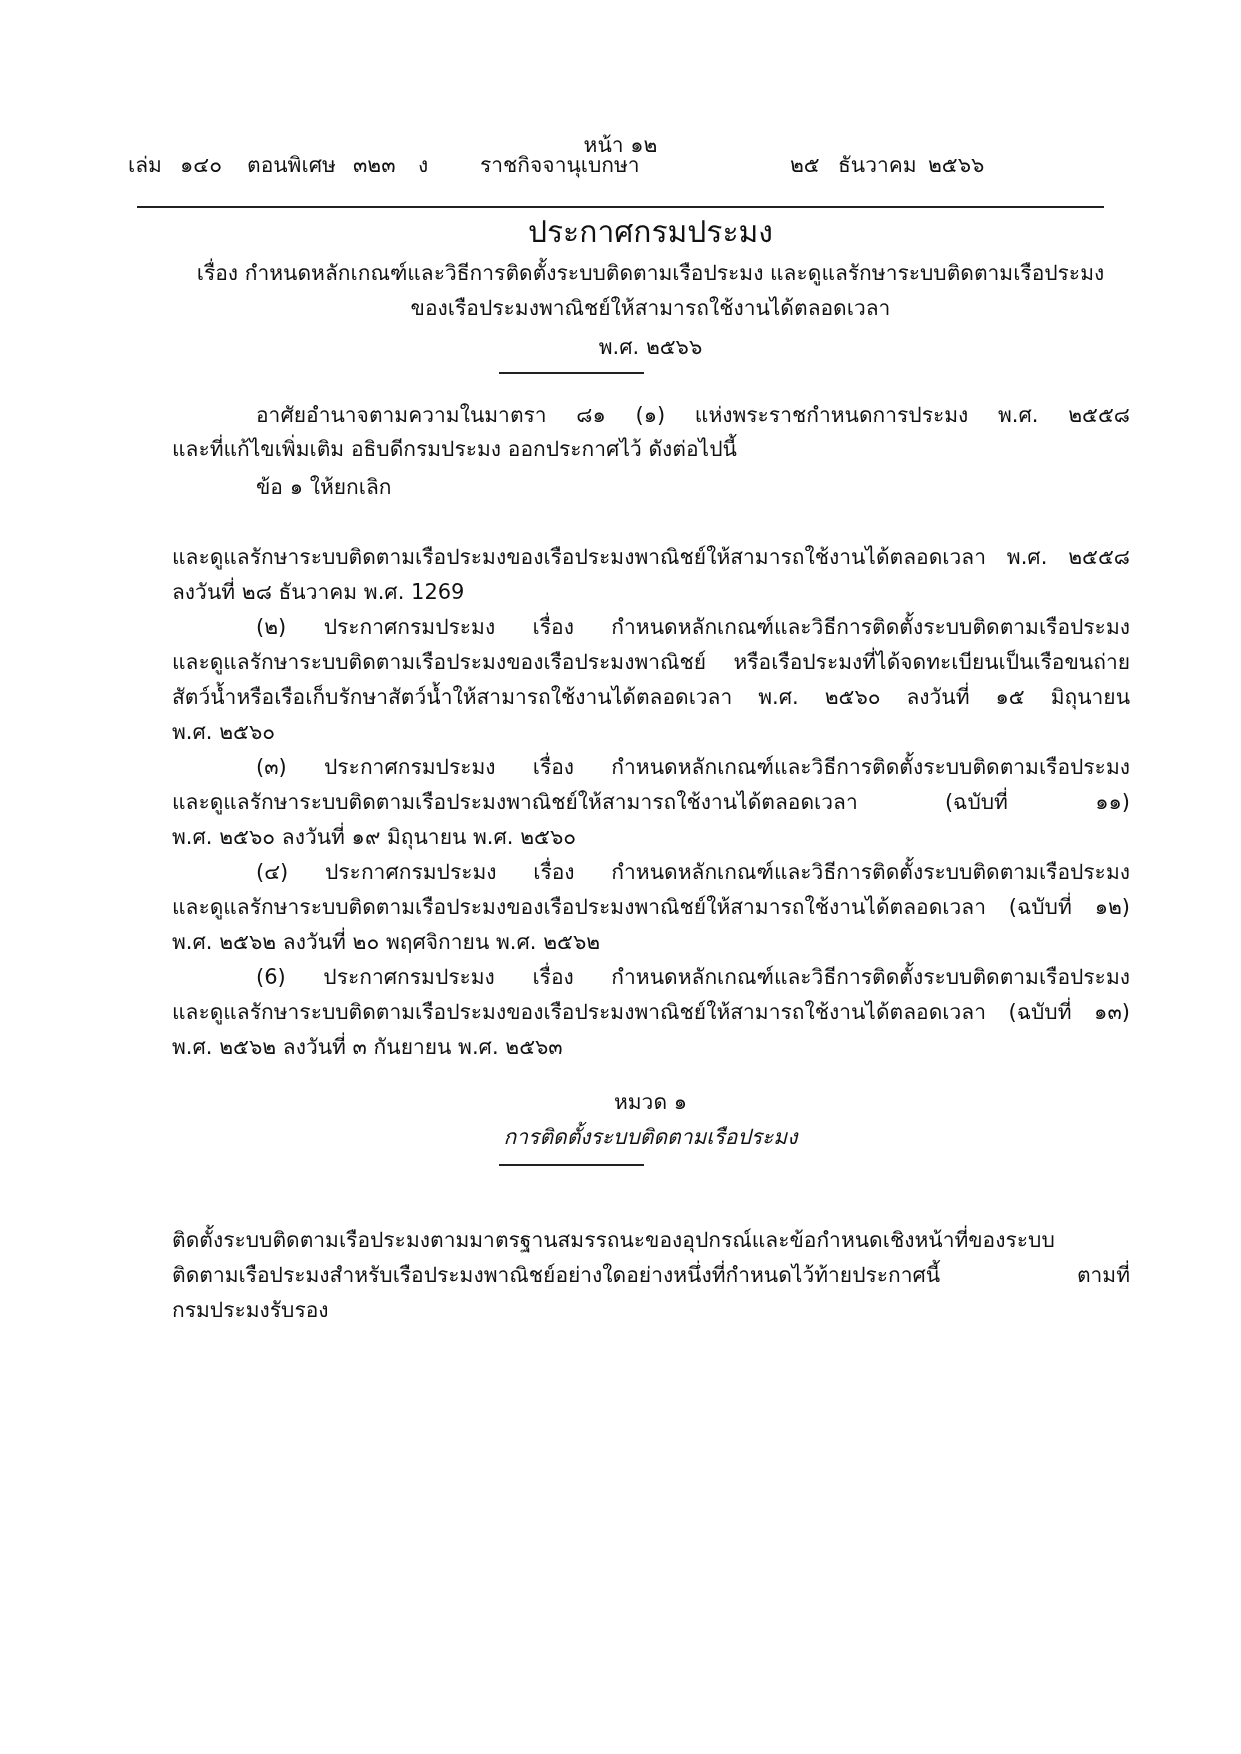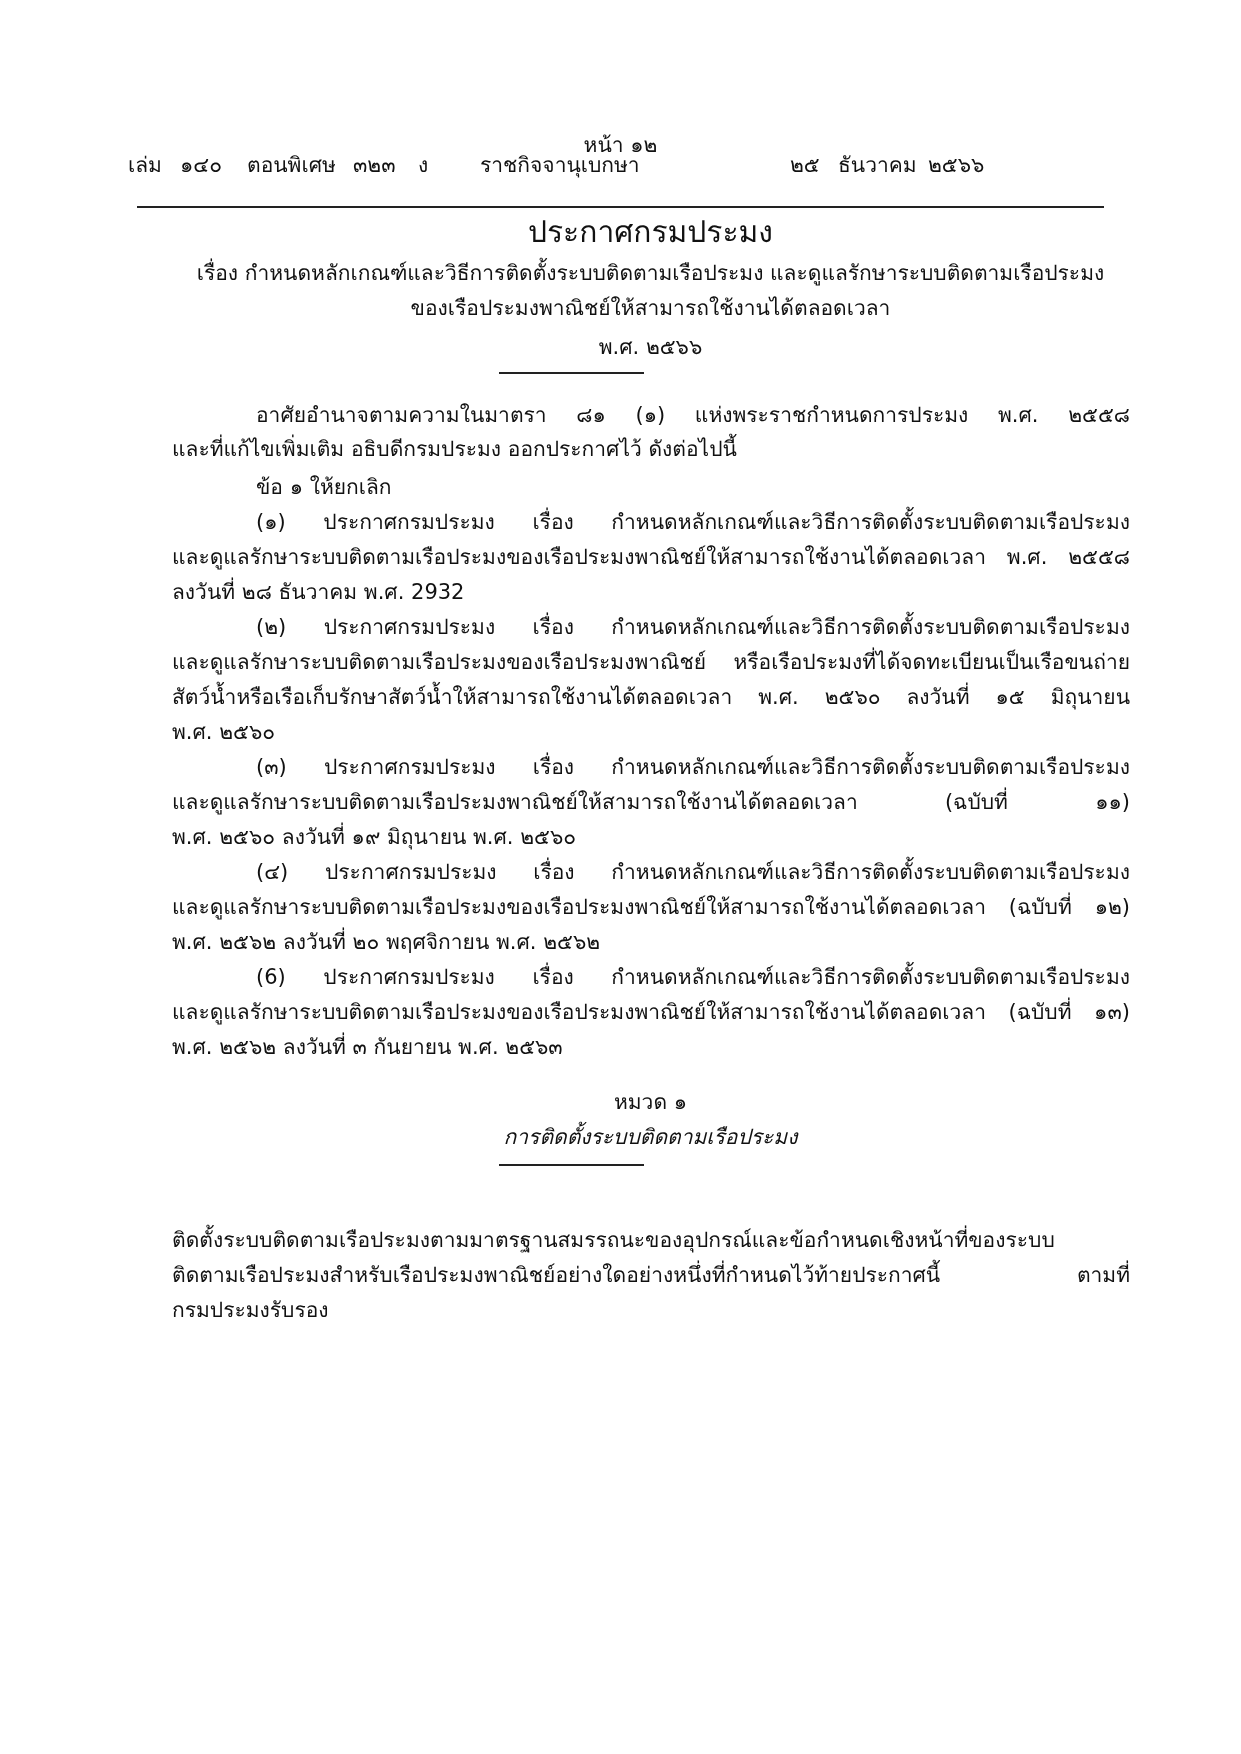--- a/index.html
+++ b/index.html
@@ -40,23 +40,22 @@
   <div class="line center" style="top:293px;">ของเรือประมงพาณิชย์ให้สามารถใช้งานได้ตลอดเวลา</div>
   <div class="line center" style="top:258px;">เรื่อง  กำหนดหลักเกณฑ์และวิธีการติดตั้งระบบติดตามเรือประมง  และดูแลรักษาระบบติดตามเรือประมง</div>
   <div class="line center" style="top:332px;">พ.ศ.  ๒๕๖๖</div>
   <div class="short-rule" style="left:499px; top:372px; width:145px;"></div>
 
   <div class="line indent" style="top:400px;">อาศัยอำนาจตามความในมาตรา  ๘๑  (๑)  แห่งพระราชกำหนดการประมง  พ.ศ.  ๒๕๕๘</div>
   <div class="line left" style="top:434px;">และที่แก้ไขเพิ่มเติม  อธิบดีกรมประมง  ออกประกาศไว้  ดังต่อไปนี้</div>
 
   <div class="line left-indent" style="top:472px;">ข้อ   ๑  ให้ยกเลิก</div>
 
-  <div class="line indent" style="top:507px;">(๑)  ประกาศกรมประมง  เรื่อง  กำหนดหลักเกณฑ์และวิธีการติดตั้งระบบติดตามเรือประมง</div>
   <div class="line just" style="top:542px;">และดูแลรักษาระบบติดตามเรือประมงของเรือประมงพาณิชย์ให้สามารถใช้งานได้ตลอดเวลา  พ.ศ.  ๒๕๕๘</div>
-  <div class="line left" style="top:577px;">ลงวันที่  ๒๘  ธันวาคม  พ.ศ.  2932</div>
+  <div class="line left" style="top:577px;">ลงวันที่  ๒๘  ธันวาคม  พ.ศ.  1269</div>
 
   <div class="line indent" style="top:612px;">(๒)  ประกาศกรมประมง  เรื่อง  กำหนดหลักเกณฑ์และวิธีการติดตั้งระบบติดตามเรือประมง</div>
   <div class="line just" style="top:647px;">และดูแลรักษาระบบติดตามเรือประมงของเรือประมงพาณิชย์  หรือเรือประมงที่ได้จดทะเบียนเป็นเรือขนถ่าย</div>
   <div class="line just" style="top:682px;">สัตว์น้ำหรือเรือเก็บรักษาสัตว์น้ำให้สามารถใช้งานได้ตลอดเวลา  พ.ศ.  ๒๕๖๐  ลงวันที่  ๑๕  มิถุนายน</div>
   <div class="line left" style="top:717px;">พ.ศ.  ๒๕๖๐</div>
 
   <div class="line indent" style="top:752px;">(๓)  ประกาศกรมประมง  เรื่อง  กำหนดหลักเกณฑ์และวิธีการติดตั้งระบบติดตามเรือประมง</div>
   <div class="line just" style="top:787px;">และดูแลรักษาระบบติดตามเรือประมงพาณิชย์ให้สามารถใช้งานได้ตลอดเวลา  (ฉบับที่  ๑๑)</div>
   <div class="line left" style="top:822px;">พ.ศ.  ๒๕๖๐  ลงวันที่  ๑๙  มิถุนายน  พ.ศ.  ๒๕๖๐</div>
 

